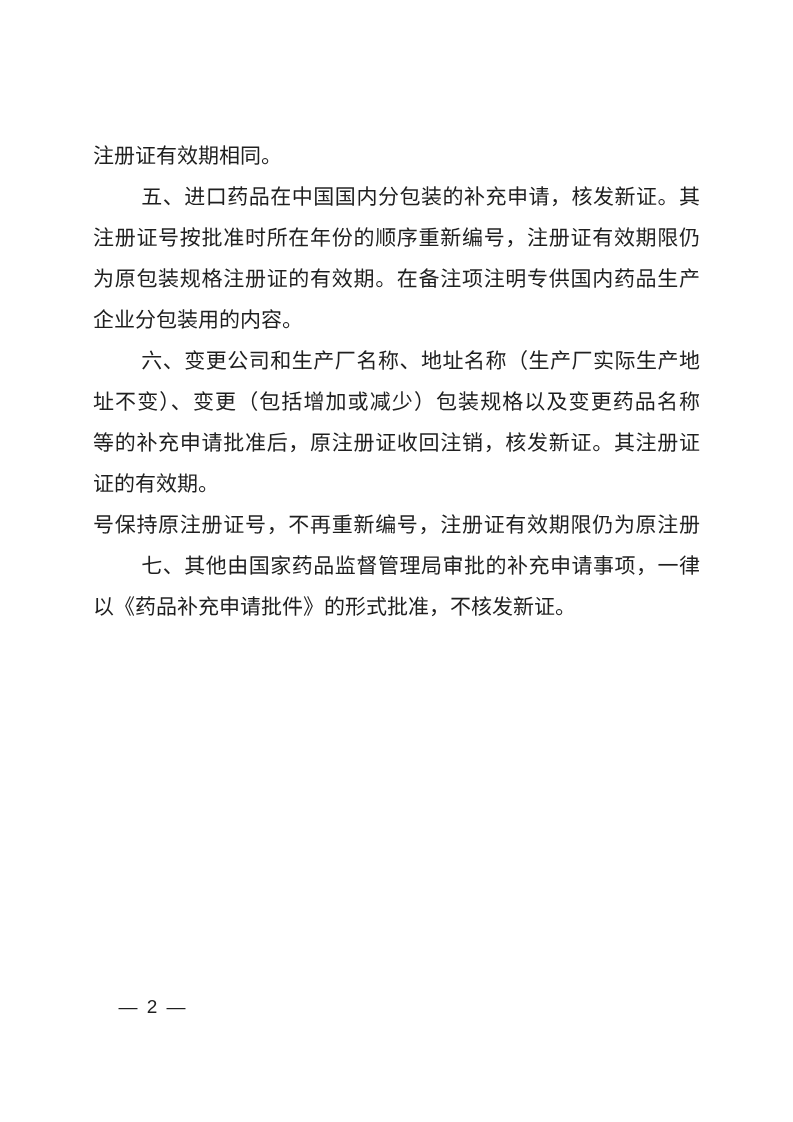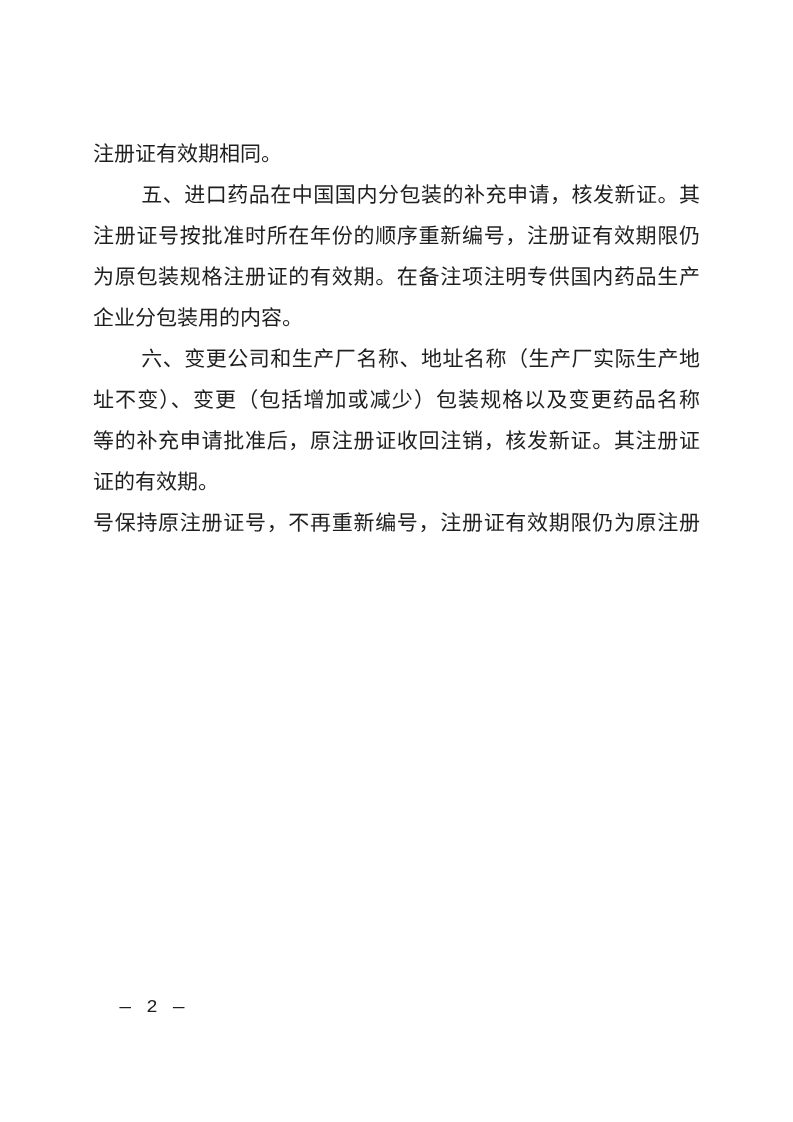--- a/index.html
+++ b/index.html
@@ -6,21 +6,21 @@
     margin: 0;
     padding: 0;
     background: #ffffff;
   }
   .page {
     position: relative;
     width: 793px;
     height: 1122px;
     background: #ffffff;
     overflow: hidden;
-    font-family: Liberation Mono, monospace;
+    font-family: Liberation Sans, sans-serif;
     color: #1f1f1f;
   }
   .text-block {
     position: absolute;
     left: 93px;
     top: 135px;
     width: 607px;
     font-size: 21px;
     line-height: 41px;
   }
@@ -72,19 +72,23 @@
     </div>
 
     <div class="para">
       <div class="line justify indent">六、变更公司和生产厂名称、地址名称（生产厂实际生产地</div>
       <div class="line justify">址不变）、变更（包括增加或减少）包装规格以及变更药品名称</div>
       <div class="line justify">等的补充申请批准后，原注册证收回注销，核发新证。其注册证</div>
       <div class="line">证的有效期。</div>
       <div class="line justify">号保持原注册证号，不再重新编号，注册证有效期限仍为原注册</div>
     </div>
 
+    <div class="para">
+      <div class="line justify indent">七、其他由国家药品监督管理局审批的补充申请事项，一律</div>
+      <div class="line">以《药品补充申请批件》的形式批准，不核发新证。</div>
+    </div>
 
 
   </div>
 
   <div class="footer">— 2 —</div>
 
 </div>
 
 </body></html>

